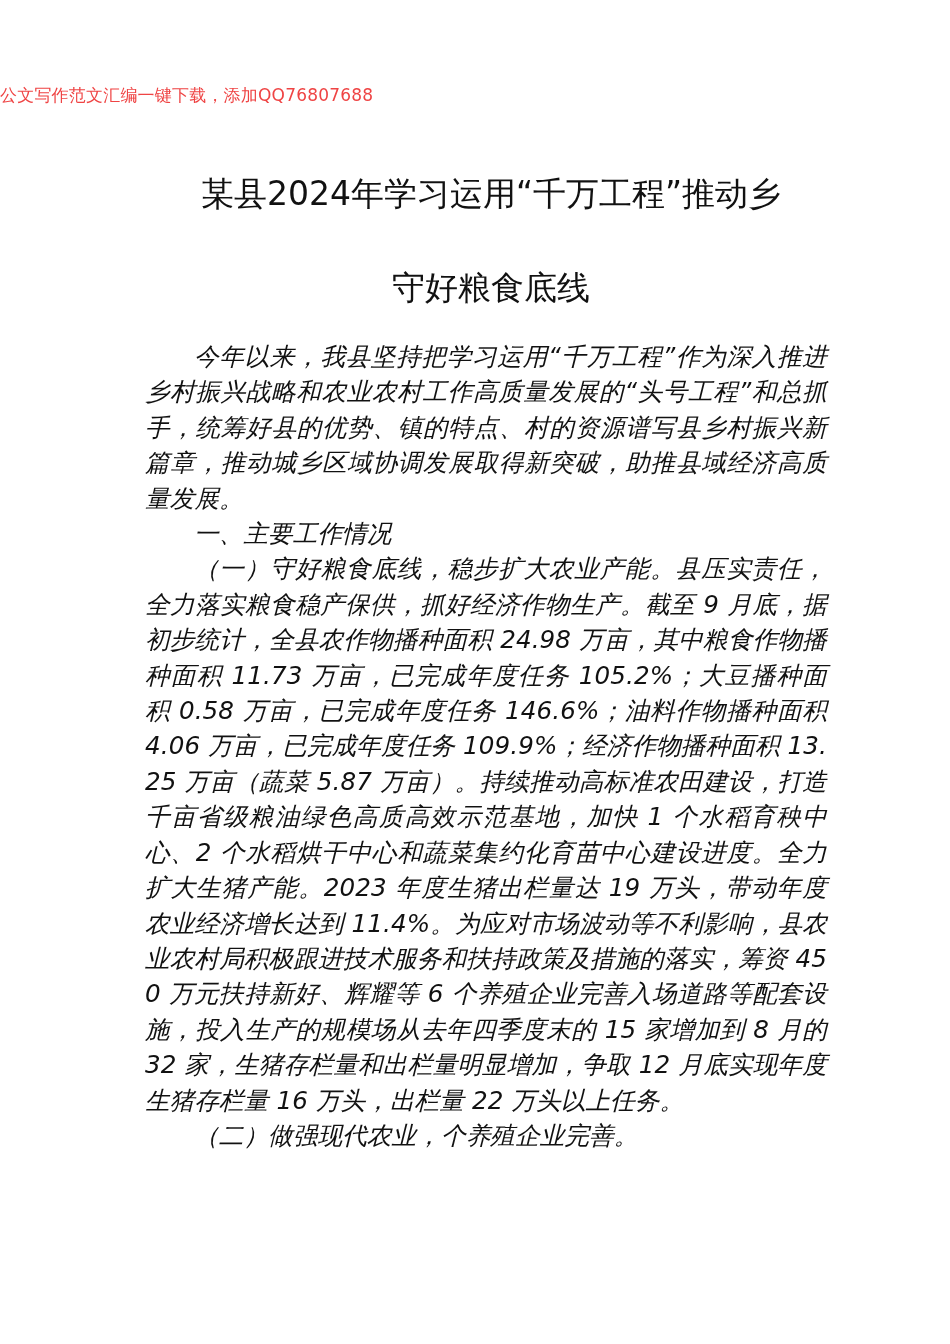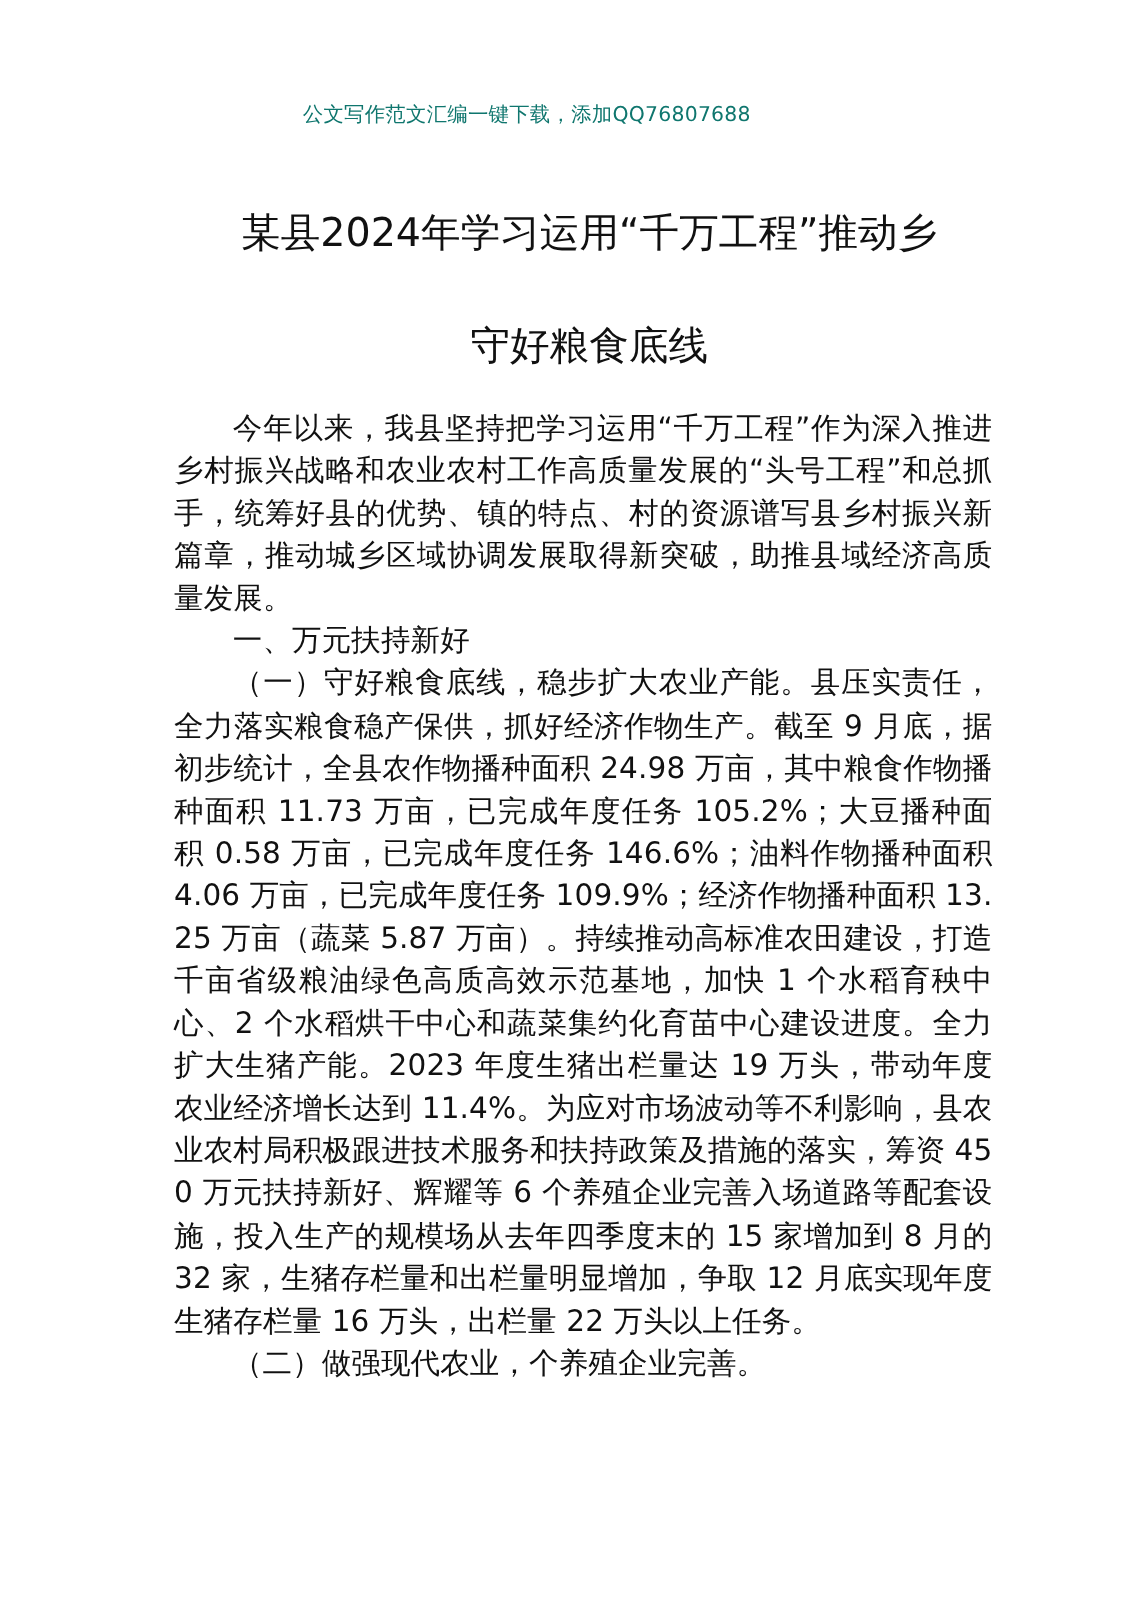--- a/index.html
+++ b/index.html
@@ -1,39 +1,39 @@
 <!DOCTYPE html>
 <html><head>
 <meta charset="utf-8">
 <style>
   html, body { margin: 0; padding: 0; background: #ffffff; }
   body { width: 950px; height: 1344px; position: relative; overflow: hidden;
          font-family: "DejaVu Sans", "Liberation Sans", sans-serif; color: #111; }
-  .watermark { position: absolute; top: 84px; left: 0; width: 878px; text-align: center;
-               font-size: 17px; color: #0f766e; letter-spacing: 0.2px; }
+  .watermark { position: absolute; top: 84px; left: 0; width: 878px; text-align: left;
+               font-size: 17px; color: #ef4444; letter-spacing: 0.2px; }
   .title { position: absolute; left: 0; width: 950px; text-align: center;
            font-size: 33px; color: #111; font-weight: normal; margin: 16px; }
   .t1 { top: 156px; }
   .t2 { top: 250px; }
-  .body { position: absolute; left: 145px; top: 339px; width: 682px; }
+  .body { position: absolute; left: 145px; top: 339px; width: 682px; font-style: italic; }
   .p { font-size: 24.6px; line-height: 35.4px; margin: 0; text-align: justify;
        text-align-last: left; word-break: break-all; letter-spacing: 0.1px; }
   .indent { text-indent: 49px; }
   .b { font-weight: bold; }
 </style>
 </head>
 <body>
 
 <div class="watermark">公文写作范文汇编一键下载，添加QQ76807688</div>
 
 <h1 class="title t1">某县2024年学习运用“千万工程”推动乡</h1>
 <h1 class="title t2">守好粮食底线</h1>
 
 <div class="body">
   <p class="p indent">
     <span>今年以来，我县坚持把学习运用“千万工程”作为深</span><span>入推进乡村振兴战略和农业农村工作高质量发展的“头号</span><span>工程”和总抓手，统筹好县的优势、镇的特点、村的资源</span><span>谱写县乡村振兴新篇章，推动城乡区域协调发展取得新突</span><span>破，助推县域经济高质量发展。</span>
   </p>
-  <p class="p indent">一、万元扶持新好</p>
+  <p class="p indent">一、主要工作情况</p>
   <p class="p indent">
     <span>（一）守好粮食底线，稳步扩大农业产能。县压实责</span><span>任，全力落实粮食稳产保供，抓好经济作物生产。截至 9 月</span><span>底，据初步统计，全县农作物播种面积 24.98 万亩，其中粮</span><span>食作物播种面积 11.73 万亩，已完成年度任务 105.2%；大豆</span><span>播种面积 0.58 万亩，已完成年度任务 146.6%；油料作物播</span><span>种面积 4.06 万亩，已完成年度任务 109.9%；经济作物播种</span><span>面积 13.25 万亩（蔬菜 5.87 万亩）。持续推动高标准农田建</span><span>设，打造千亩省级粮油绿色高质高效示范基地，加快 1 个水</span><span>稻育秧中心、2 个水稻烘干中心和蔬菜集约化育苗中心建设</span><span>进度。全力扩大生猪产能。2023 年度生猪出栏量达 19 万头，</span><span>带动年度农业经济增长达到 11.4%。为应对市场波动等不利</span><span>影响，县农业农村局积极跟进技术服务和扶持政策及措施</span><span>的落实，筹资 450 万元扶持新好、辉耀等 6 个养殖企业完善</span><span>入场道路等配套设施，投入生产的规模场从去年四季度末</span><span>的 15 家增加到 8 月的 32 家，生猪存栏量和出栏量明显增加，</span><span>争取 12 月底实现年度生猪存栏量 16 万头，出栏量 22 万头</span><span>以上任务。</span>
   </p>
   <p class="p indent">（二）做强现代农业，个养殖企业完善。</p>
 </div>
 
 </body></html>

